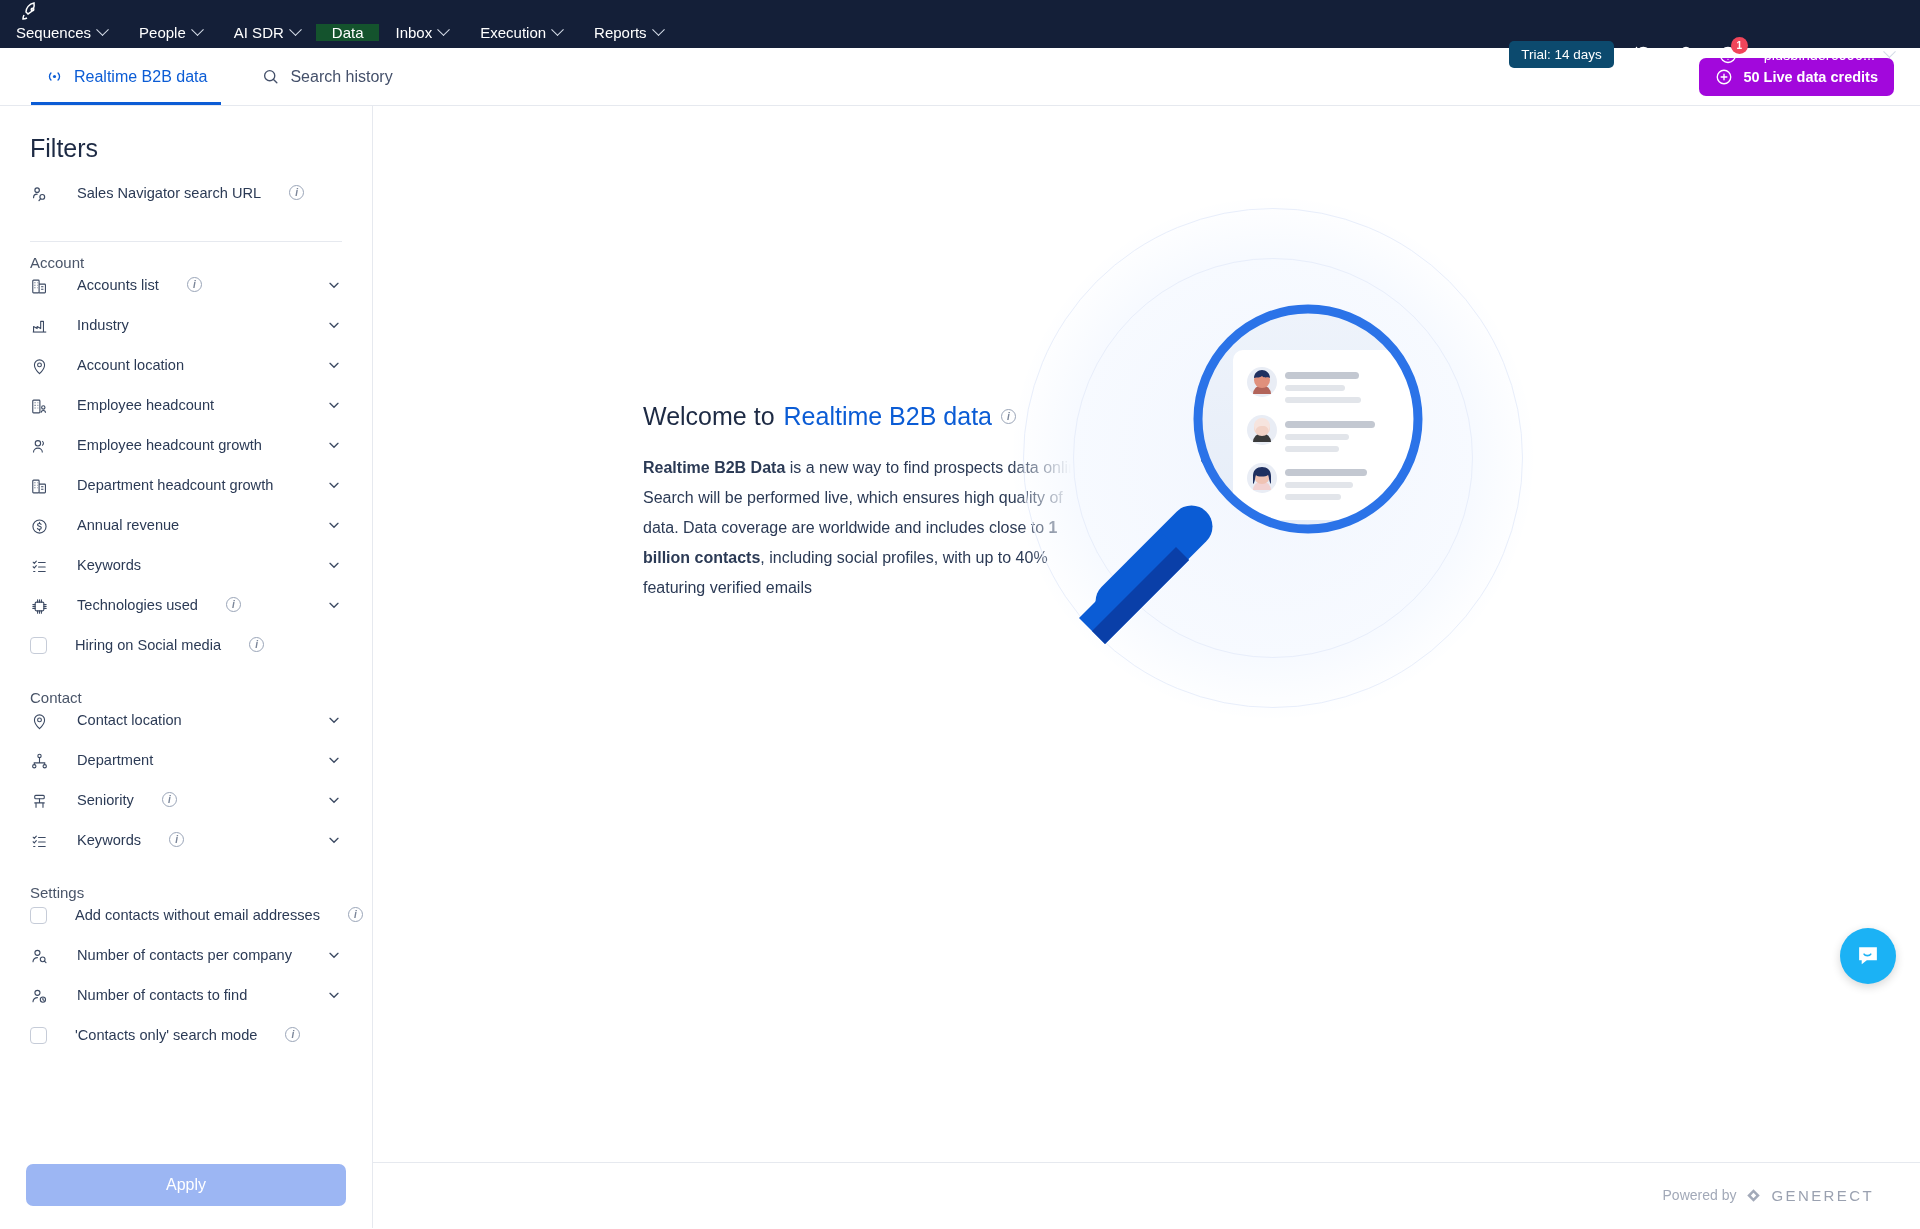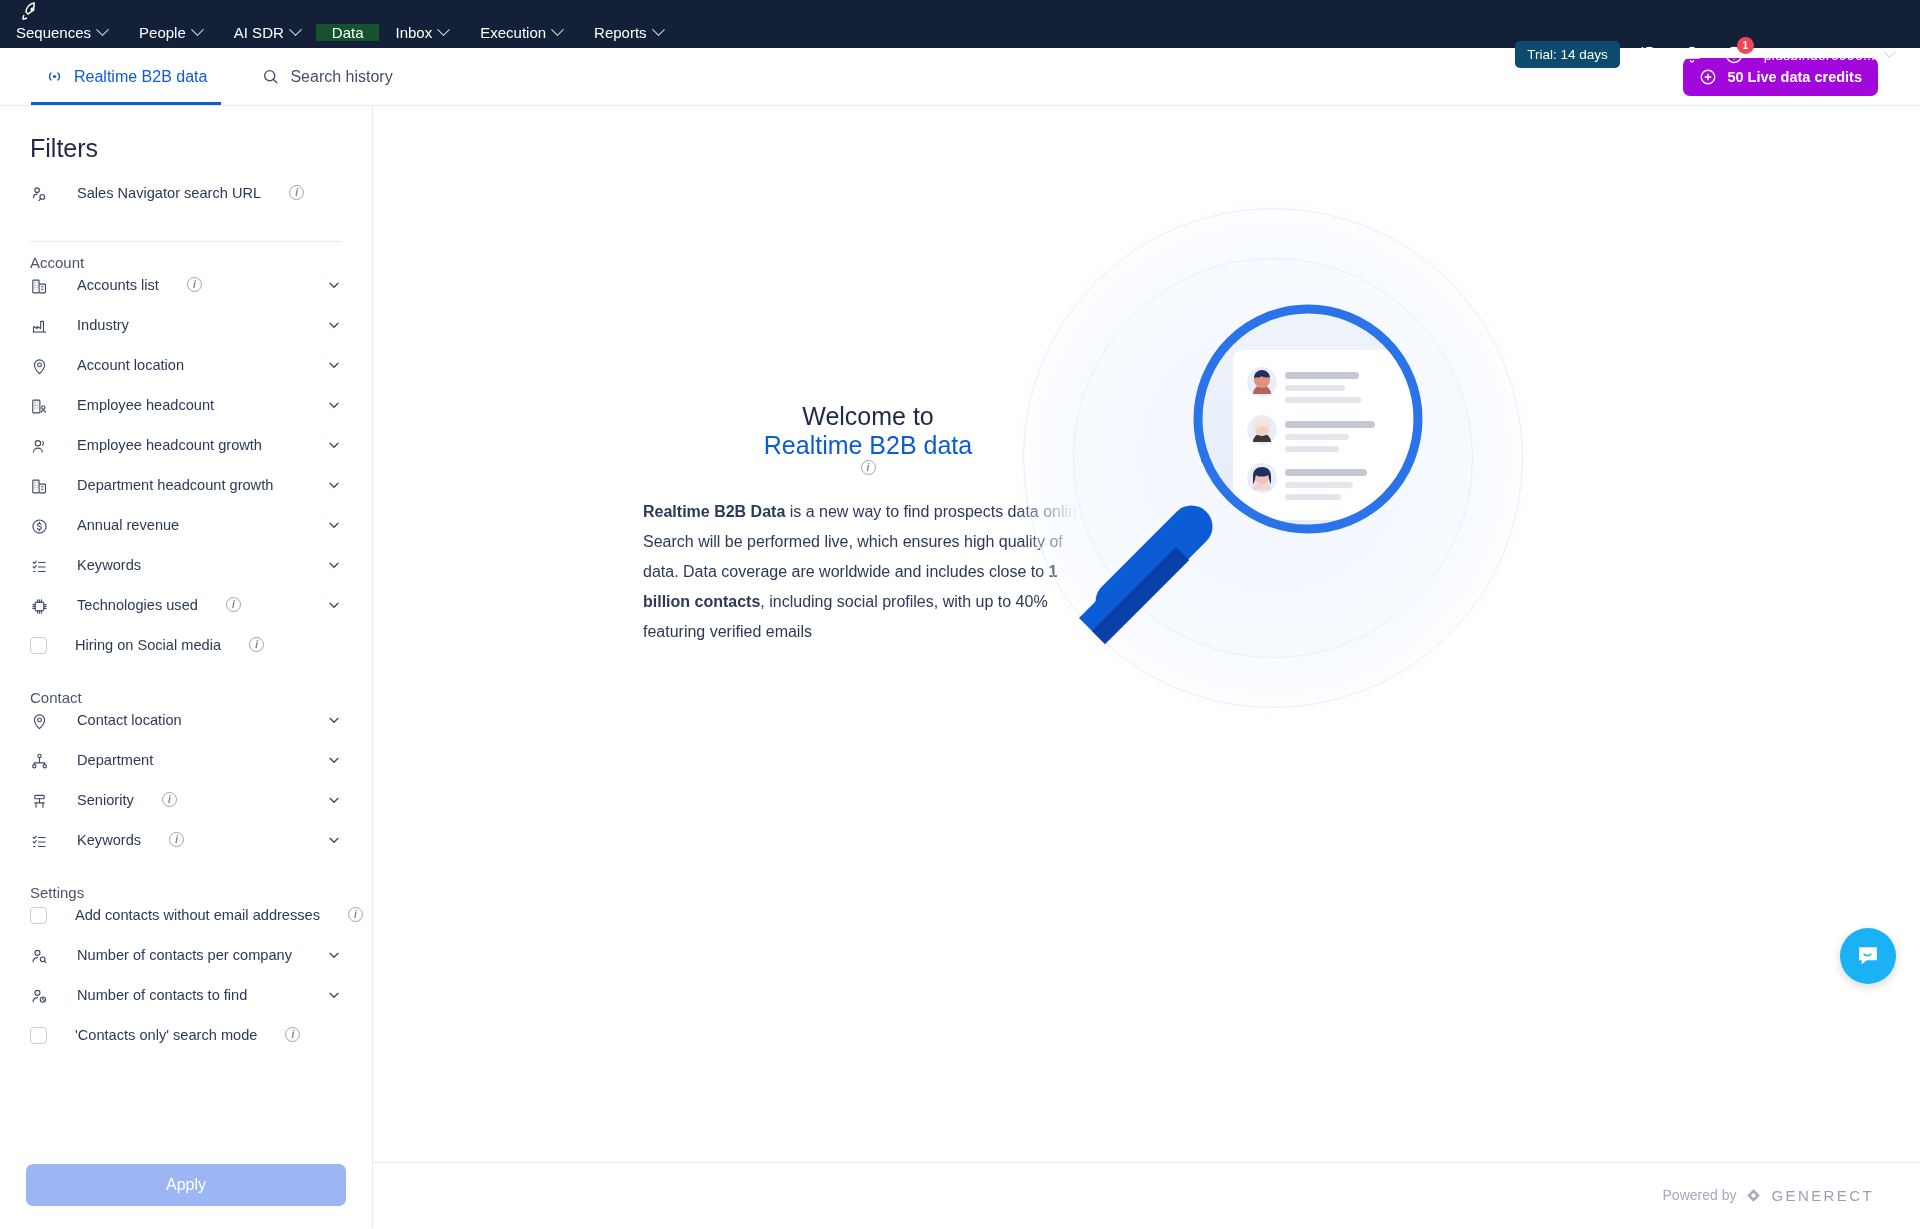--- a/index.html
+++ b/index.html
@@ -44,42 +44,42 @@
   }
   .badge-dot {
     position: absolute; top: -6px; right: -8px;
     background: #f0455a; color: #fff; font-size: 10px; font-weight: bold;
     min-width: 17px; height: 17px; border-radius: 9px;
     display: flex; align-items: center; justify-content: center;
     padding: 0 4px;
   }
   .user-area {
     display: flex; align-items: center; gap: 10px;
-    color: #fff; font-size: 14.5px; cursor: pointer; 
+    color: #fff; font-size: 14.5px; cursor: pointer; margin-left: 6px;
   }
 
   
   .subnav {
     height: 58px; background: #fff; border-bottom: 1px solid #e6e9ef;
     display: flex; align-items: center; position: relative;
   }
   .tabs { display: flex; align-items: center; height: 100%; margin-left: 31px; }
   .tab {
     display: flex; align-items: center; gap: 10px;
     height: 100%; padding: 0 14px; cursor: pointer;
     font-size: 16px; color: #44506a; position: relative;
   }
   .tab.active { color: #0b5cd5; }
   .tab.active::after {
     content: ""; position: absolute; left: 0; right: 0; bottom: 0;
     height: 3px; background: #0b5cd5;
   }
   .tab + .tab { margin-left: 26px; }
   .credits-btn {
-    margin-left: auto; margin-right: 42px;
+    margin-left: auto; margin-right: 26px;
     background: #a208dc; color: #fff; border-radius: 7px;
     font-size: 14.5px; font-weight: bold;
     padding: 10px 16px; display: flex; align-items: center; gap: 10px;
     cursor: pointer; border: none;
   }
 
   
   .body-wrap { display: flex; height: calc(1229px - 48px - 59px); }
 
   
@@ -127,21 +127,21 @@
   .main {
     flex: 1; position: relative; background: #fff;
     display: flex; flex-direction: column;
   }
   .main-inner { flex: 1; position: relative; overflow: hidden; }
   .welcome-block {
     position: absolute; left: 270px; top: 296px; width: 450px;
   }
   .welcome-h1 {
     font-size: 25px; color: #1d2a44; font-weight: normal;
-    display: flex; align-items: center; margin-bottom: 22px; flex-direction: column;
+    display: flex; align-items: center; gap: 9px; margin-bottom: 22px;
   }
   .welcome-h1 .accent { color: #0b5cd5; }
   .welcome-p {
     font-size: 16px; line-height: 30px; color: #2b3a55;
   }
   .welcome-p b { font-weight: bold; }
 
   .illus {
     position: absolute; left: 640px; top: 106px;
     width: 520px; height: 560px;

